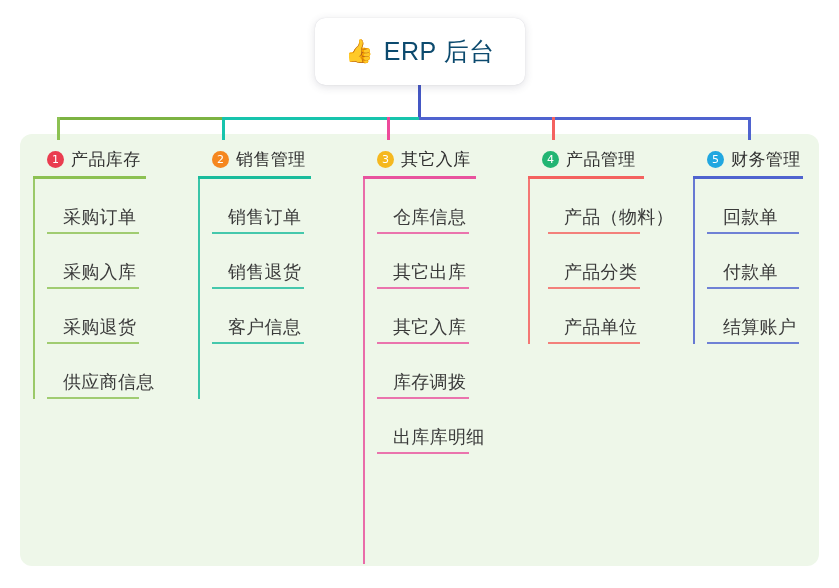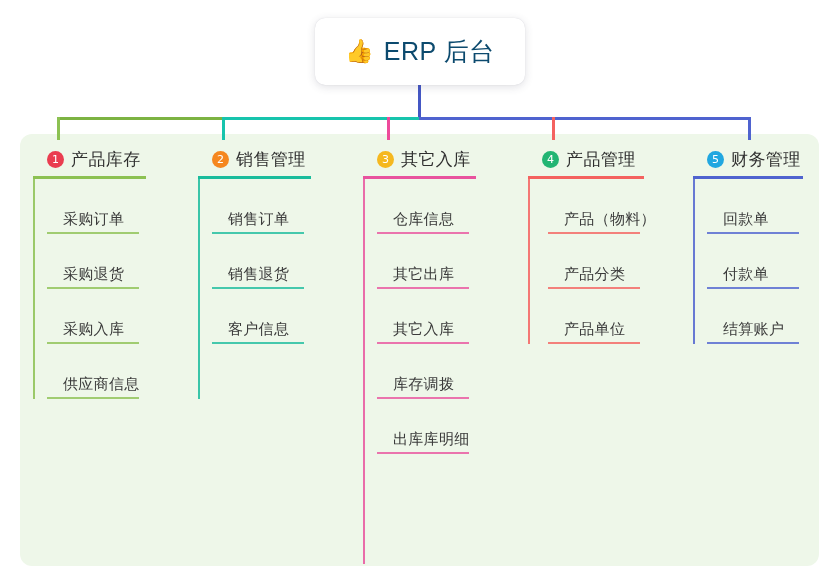--- a/index.html
+++ b/index.html
@@ -111,21 +111,21 @@
   .item {
     position: relative;
     height: 55px;
     box-sizing: border-box;
     display: flex;
     align-items: flex-end;
     padding-bottom: 5px;
     padding-left: 16px;
   }
   .item-label {
-    font-size: 15px;
+    font-size: 18px;
     color: #3a3a3a;
     white-space: nowrap;
     letter-spacing: 0.3px;
   }
   .item-rule {
     position: absolute;
     left: 0;
     bottom: 0;
     height: 2px;
   }
@@ -159,25 +159,25 @@
         <span class="col-title">产品库存</span>
       </div>
       <div class="col-rule" style="background: rgb(140, 193, 82); width: 113px;"></div>
       <div class="col-body" style="height: 220px;">
         <div class="col-spine" style="background: rgb(140, 193, 82); opacity: 0.85; height: 220px;"></div>
         <div class="item">
           <span class="item-label">采购订单</span>
           <div class="item-rule" style="background: rgb(140, 193, 82); opacity: 0.8; width: 92px;"></div>
         </div>
         <div class="item">
+          <span class="item-label">采购入库</span>
+          <div class="item-rule" style="background: rgb(140, 193, 82); opacity: 0.8; width: 92px;"></div>
+        </div>
+        <div class="item">
           <span class="item-label">采购退货</span>
-          <div class="item-rule" style="background: rgb(140, 193, 82); opacity: 0.8; width: 92px;"></div>
-        </div>
-        <div class="item">
-          <span class="item-label">采购入库</span>
           <div class="item-rule" style="background: rgb(140, 193, 82); opacity: 0.8; width: 92px;"></div>
         </div>
         <div class="item">
           <span class="item-label">供应商信息</span>
           <div class="item-rule" style="background: rgb(140, 193, 82); opacity: 0.8; width: 92px;"></div>
         </div>
       </div>
     </div>
     <div class="column" style="left: 198px; top: 146px; width: 115px;">
       <div class="col-header">

